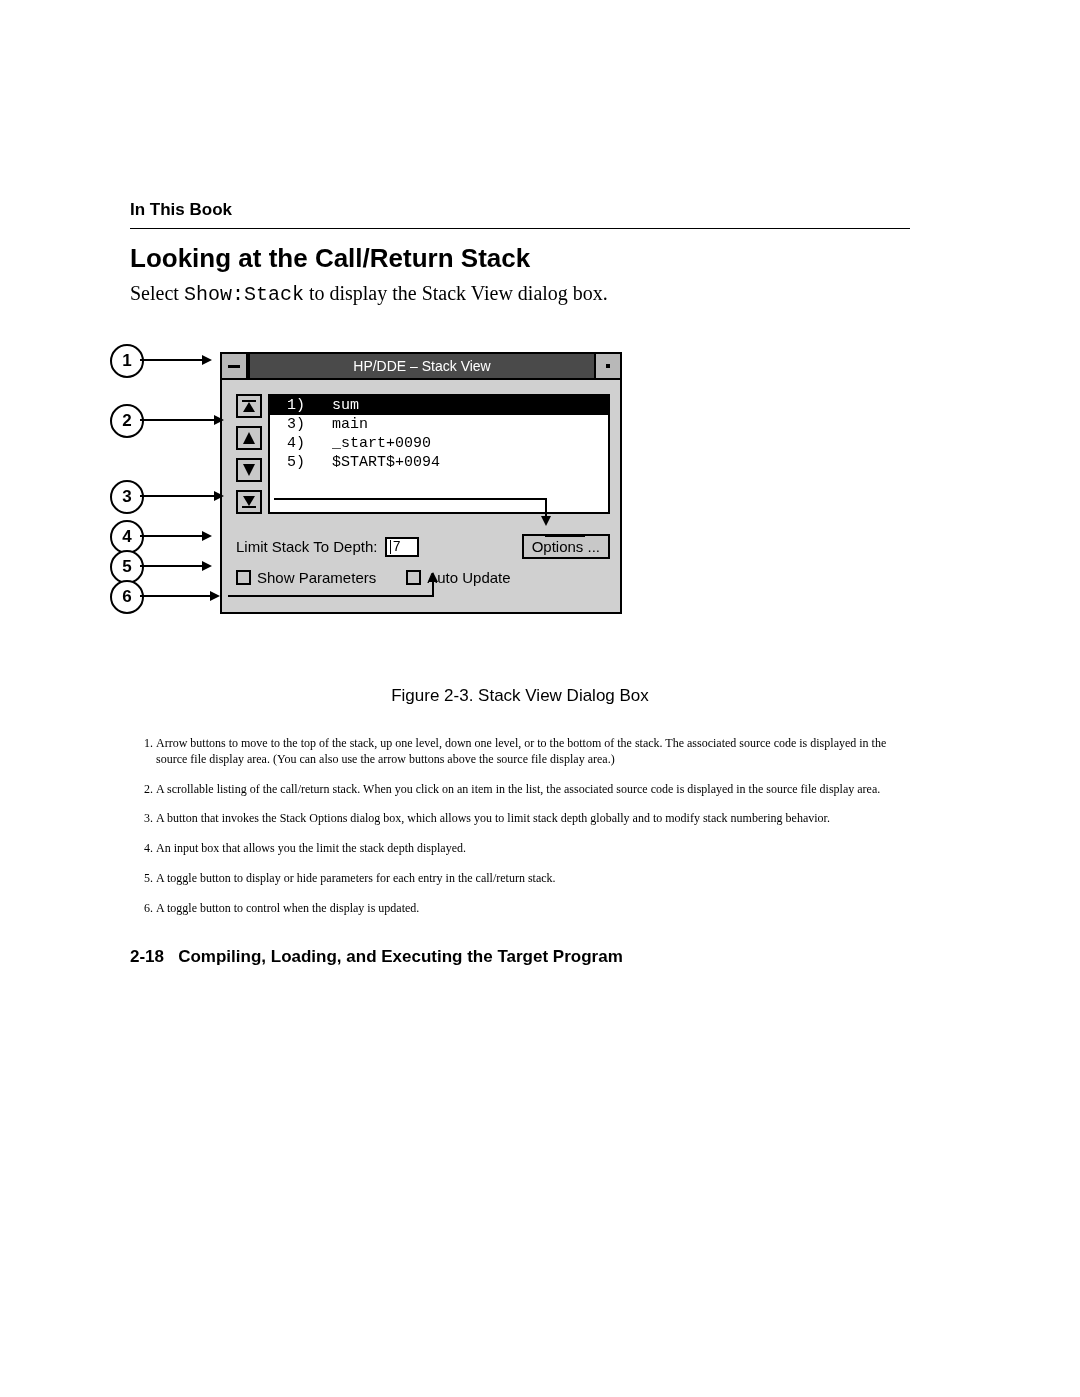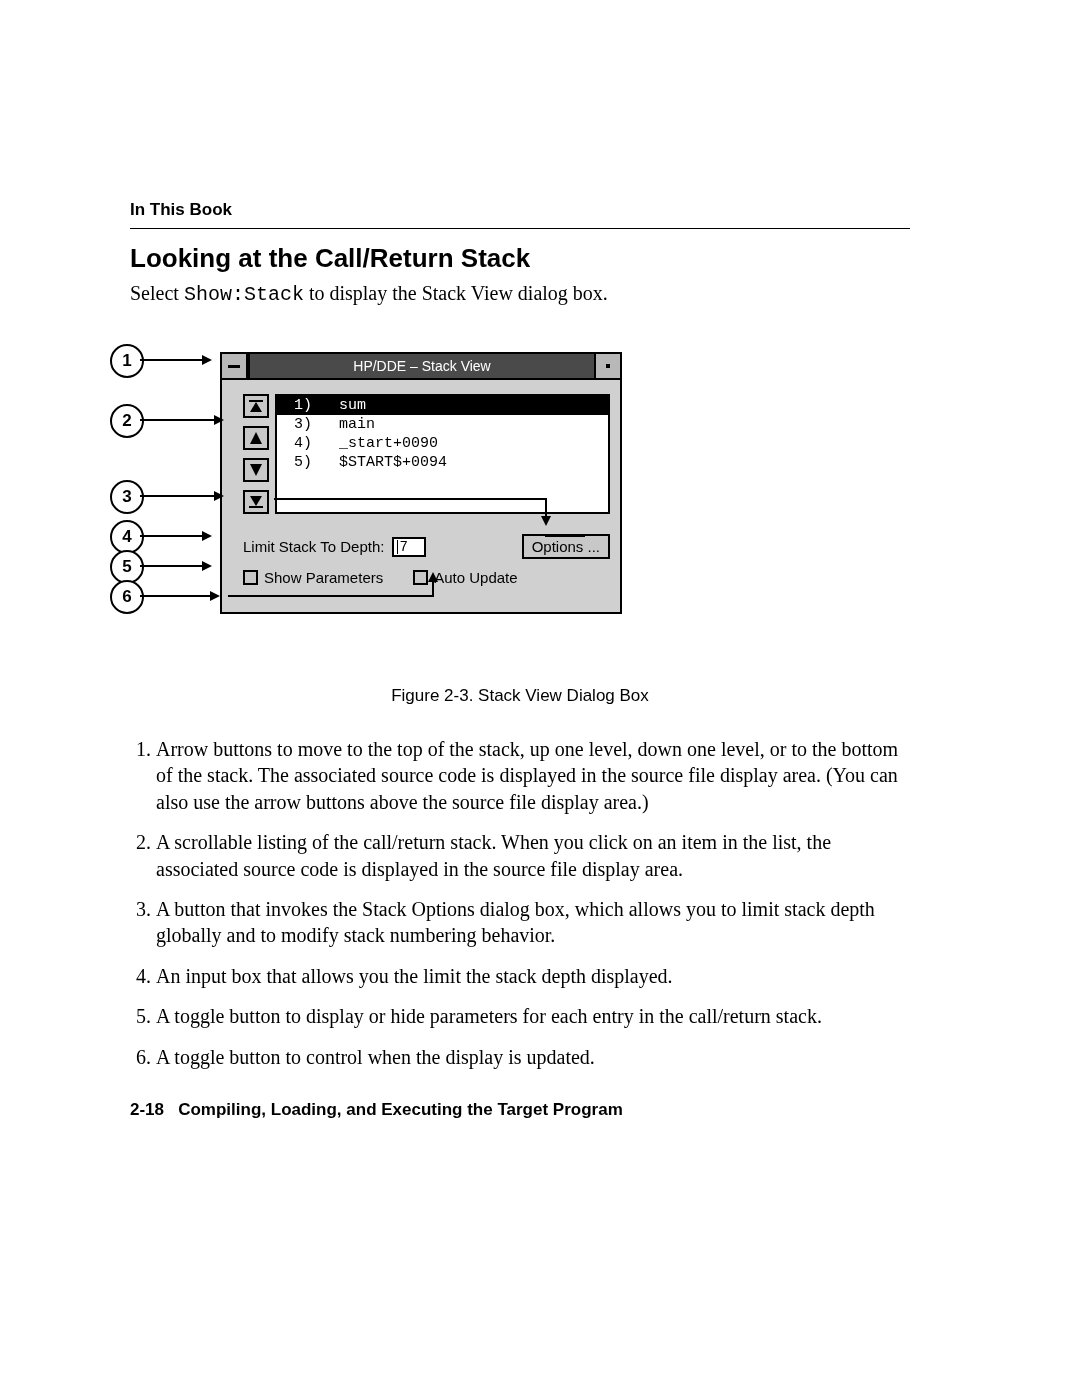--- a/index.html
+++ b/index.html
@@ -130,21 +130,21 @@
     background: #b8b8b8;
     display: flex;
     align-items: center;
     justify-content: center;
   }
   .titlebar .maxbtn span {
     width: 4px; height: 4px; background: #000; display: block;
   }
 
   .dialog-body {
-    padding: 14px 10px 10px 21px;
+    padding: 14px 10px 10px 14px;
   }
   .upper {
     display: flex;
     gap: 6px;
     margin-bottom: 20px;
   }
   .arrow-col {
     display: flex;
     flex-direction: column;
     gap: 8px;
@@ -277,21 +277,21 @@
     font-weight: normal;
     font-size: 17px;
     margin: 22px 0 30px 0;
   }
 
   .lead {
     font-size: 20px;
     margin: 0 0 14px 0;
   }
   ol.items {
-    font-size: 20px;
+    font-size: 12px;
     padding-left: 26px;
     margin: 0;
   }
   ol.items li {
     margin-bottom: 14px;
     line-height: 1.32;
   }
 
   .footer {
     font-family: Arial, Helvetica, sans-serif;

